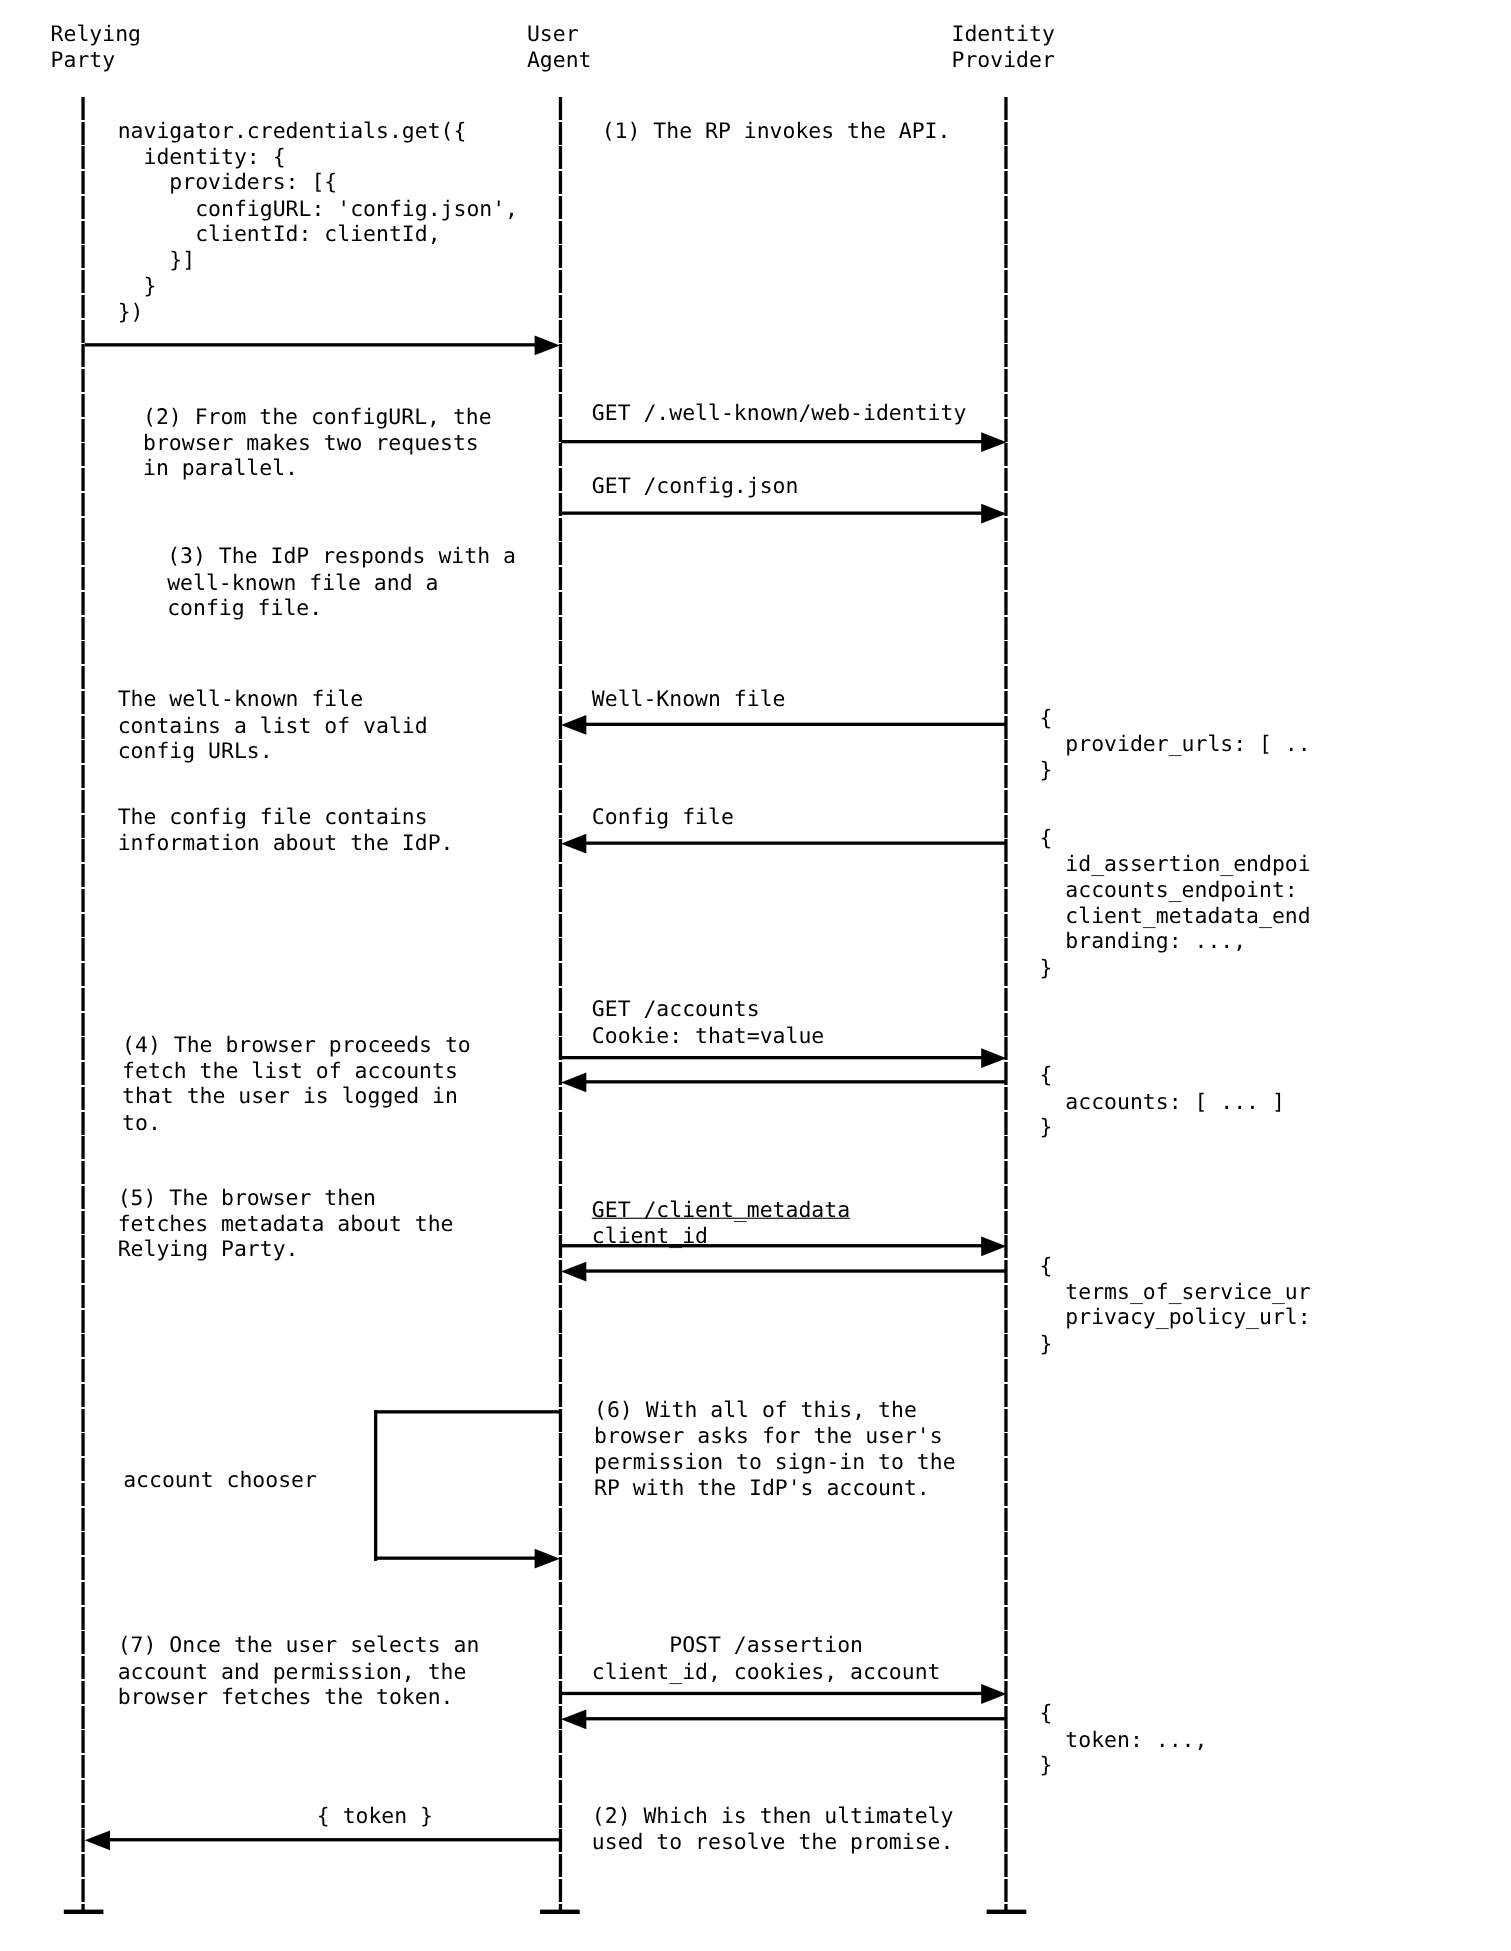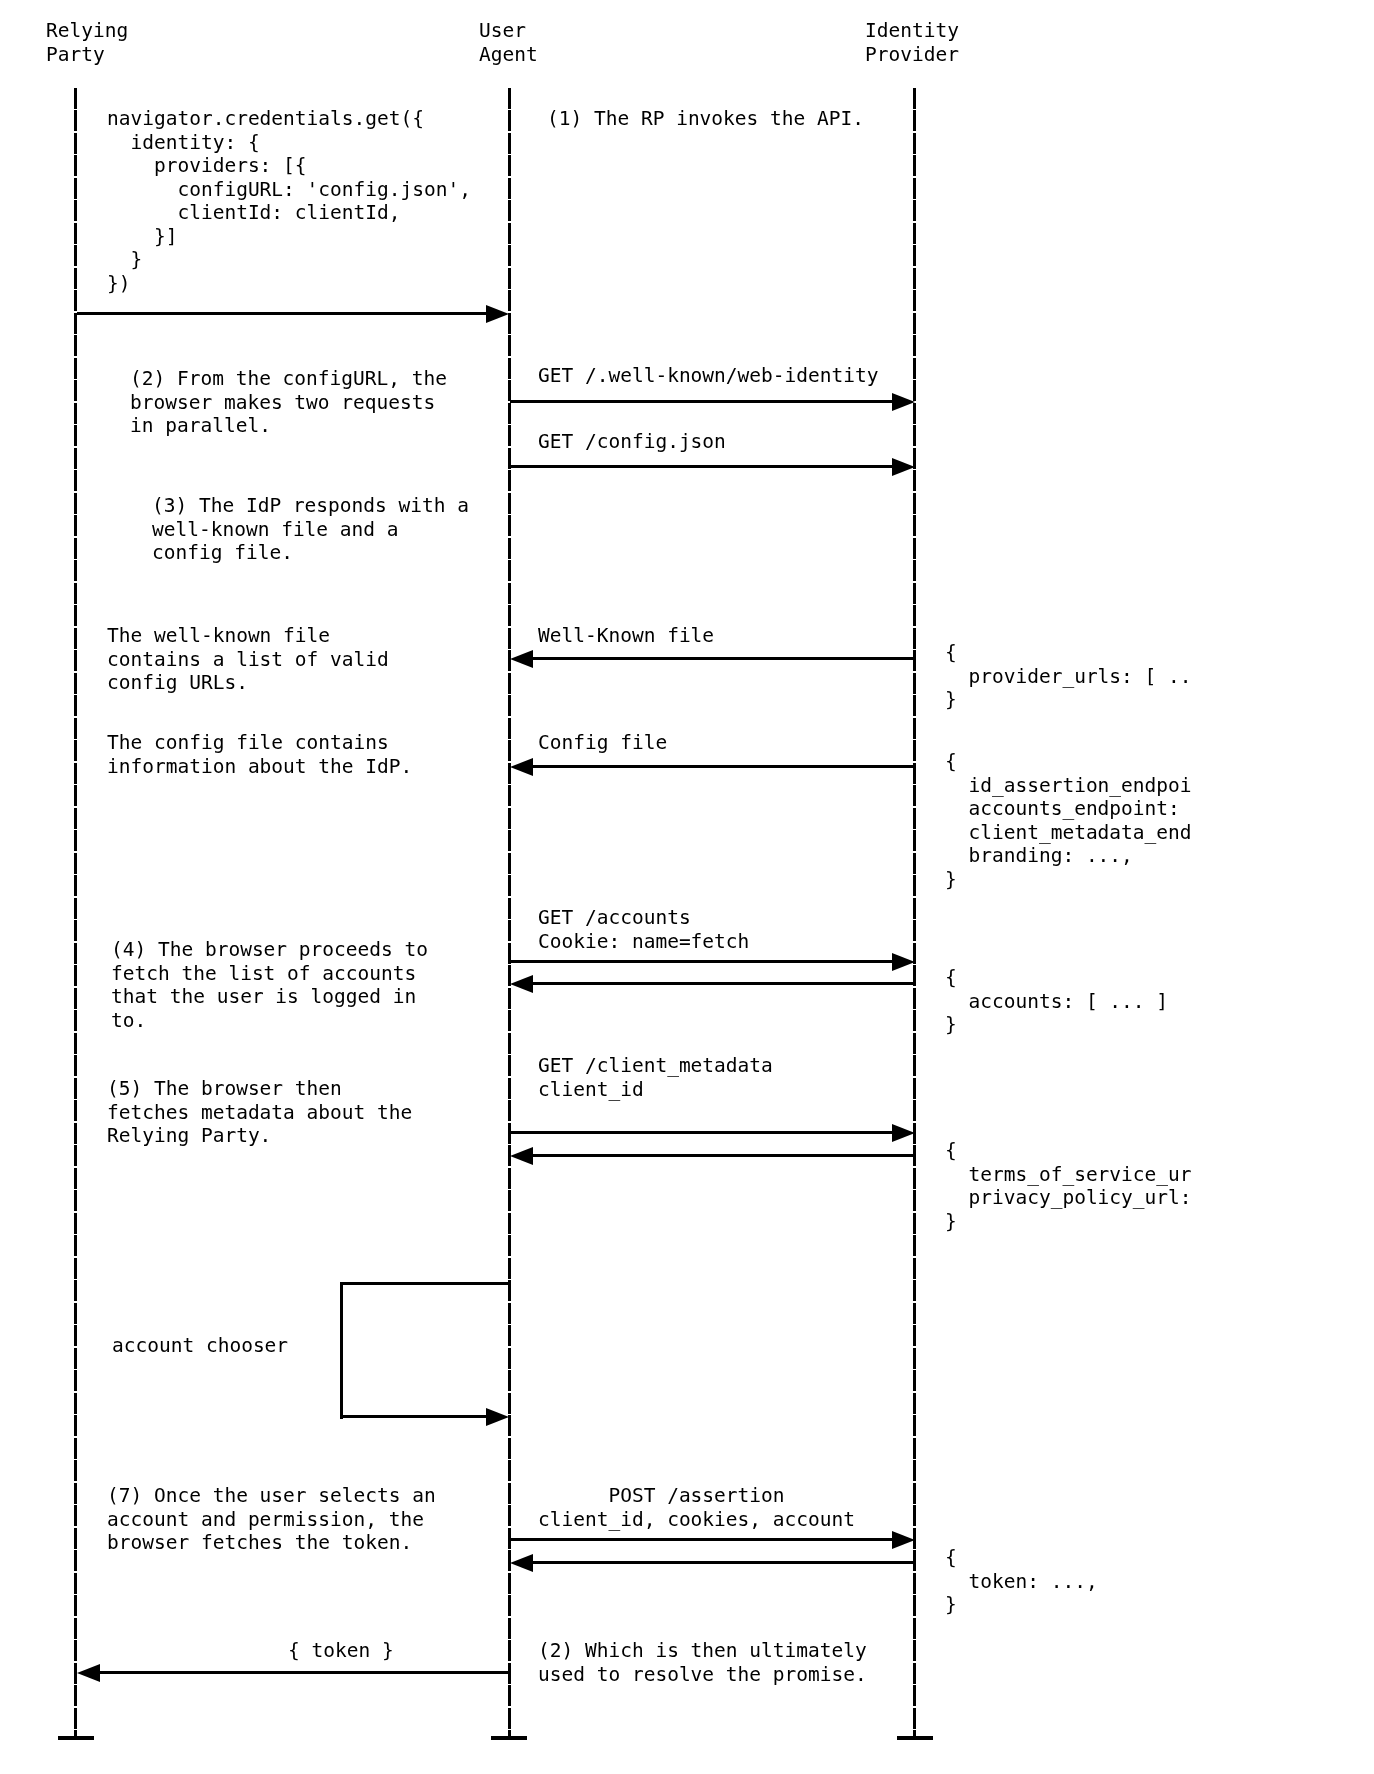--- a/index.html
+++ b/index.html
@@ -92,43 +92,47 @@
   accounts_endpoint: /accounts,
   client_metadata_endpoint: ...,
   branding: ...,
 }</div>
 
   <div class="t" style="left:111px;top:906px;margin-top:32px;">(4) The browser proceeds to
 fetch the list of accounts
 that the user is logged in
 to.</div>
   <div class="t" style="left:538px;top:906px;">GET /accounts
-Cookie: name=fetch</div>
+Cookie: that=value</div>
   <div class="hline" style="left:510px;top:960px;width:384px;"></div>
   <div class="head-r" style="left:892px;top:953px;"></div>
   <div class="head-l" style="left:510px;top:975px;"></div>
   <div class="hline" style="left:532px;top:982px;width:383px;"></div>
   <div class="t" style="left:945px;top:966px;">{
   accounts: [ ... ]
 }</div>
 
   <div class="t" style="left:107px;top:1077px;">(5) The browser then
 fetches metadata about the
 Relying Party.</div>
-  <div class="t" style="left:538px;top:1054px;">GET /client_metadata
+  <div class="t" style="left:538px;top:1088px;text-decoration:underline;">GET /client_metadata
 client_id</div>
   <div class="hline" style="left:510px;top:1131px;width:384px;"></div>
   <div class="head-r" style="left:892px;top:1124px;"></div>
   <div class="head-l" style="left:510px;top:1147px;"></div>
   <div class="hline" style="left:532px;top:1154px;width:383px;"></div>
   <div class="t" style="left:945px;top:1139px;">{
   terms_of_service_url: ...,
   privacy_policy_url: ...,
 }</div>
 
+  <div class="t" style="left:540px;top:1270px;">(6) With all of this, the
+browser asks for the user's
+permission to sign-in to the
+RP with the IdP's account.</div>
   <div class="t" style="left:112px;top:1334px;">account chooser</div>
   <div class="hline" style="left:340px;top:1282px;width:170px;"></div>
   <div class="vline" style="left:340px;top:1282px;height:137px;"></div>
   <div class="hline" style="left:340px;top:1415px;width:148px;"></div>
   <div class="head-r" style="left:486px;top:1408px;"></div>
 
   <div class="t" style="left:107px;top:1484px;">(7) Once the user selects an
 account and permission, the
 browser fetches the token.</div>
   <div class="t" style="left:538px;top:1484px;text-align:center;">POST /assertion

